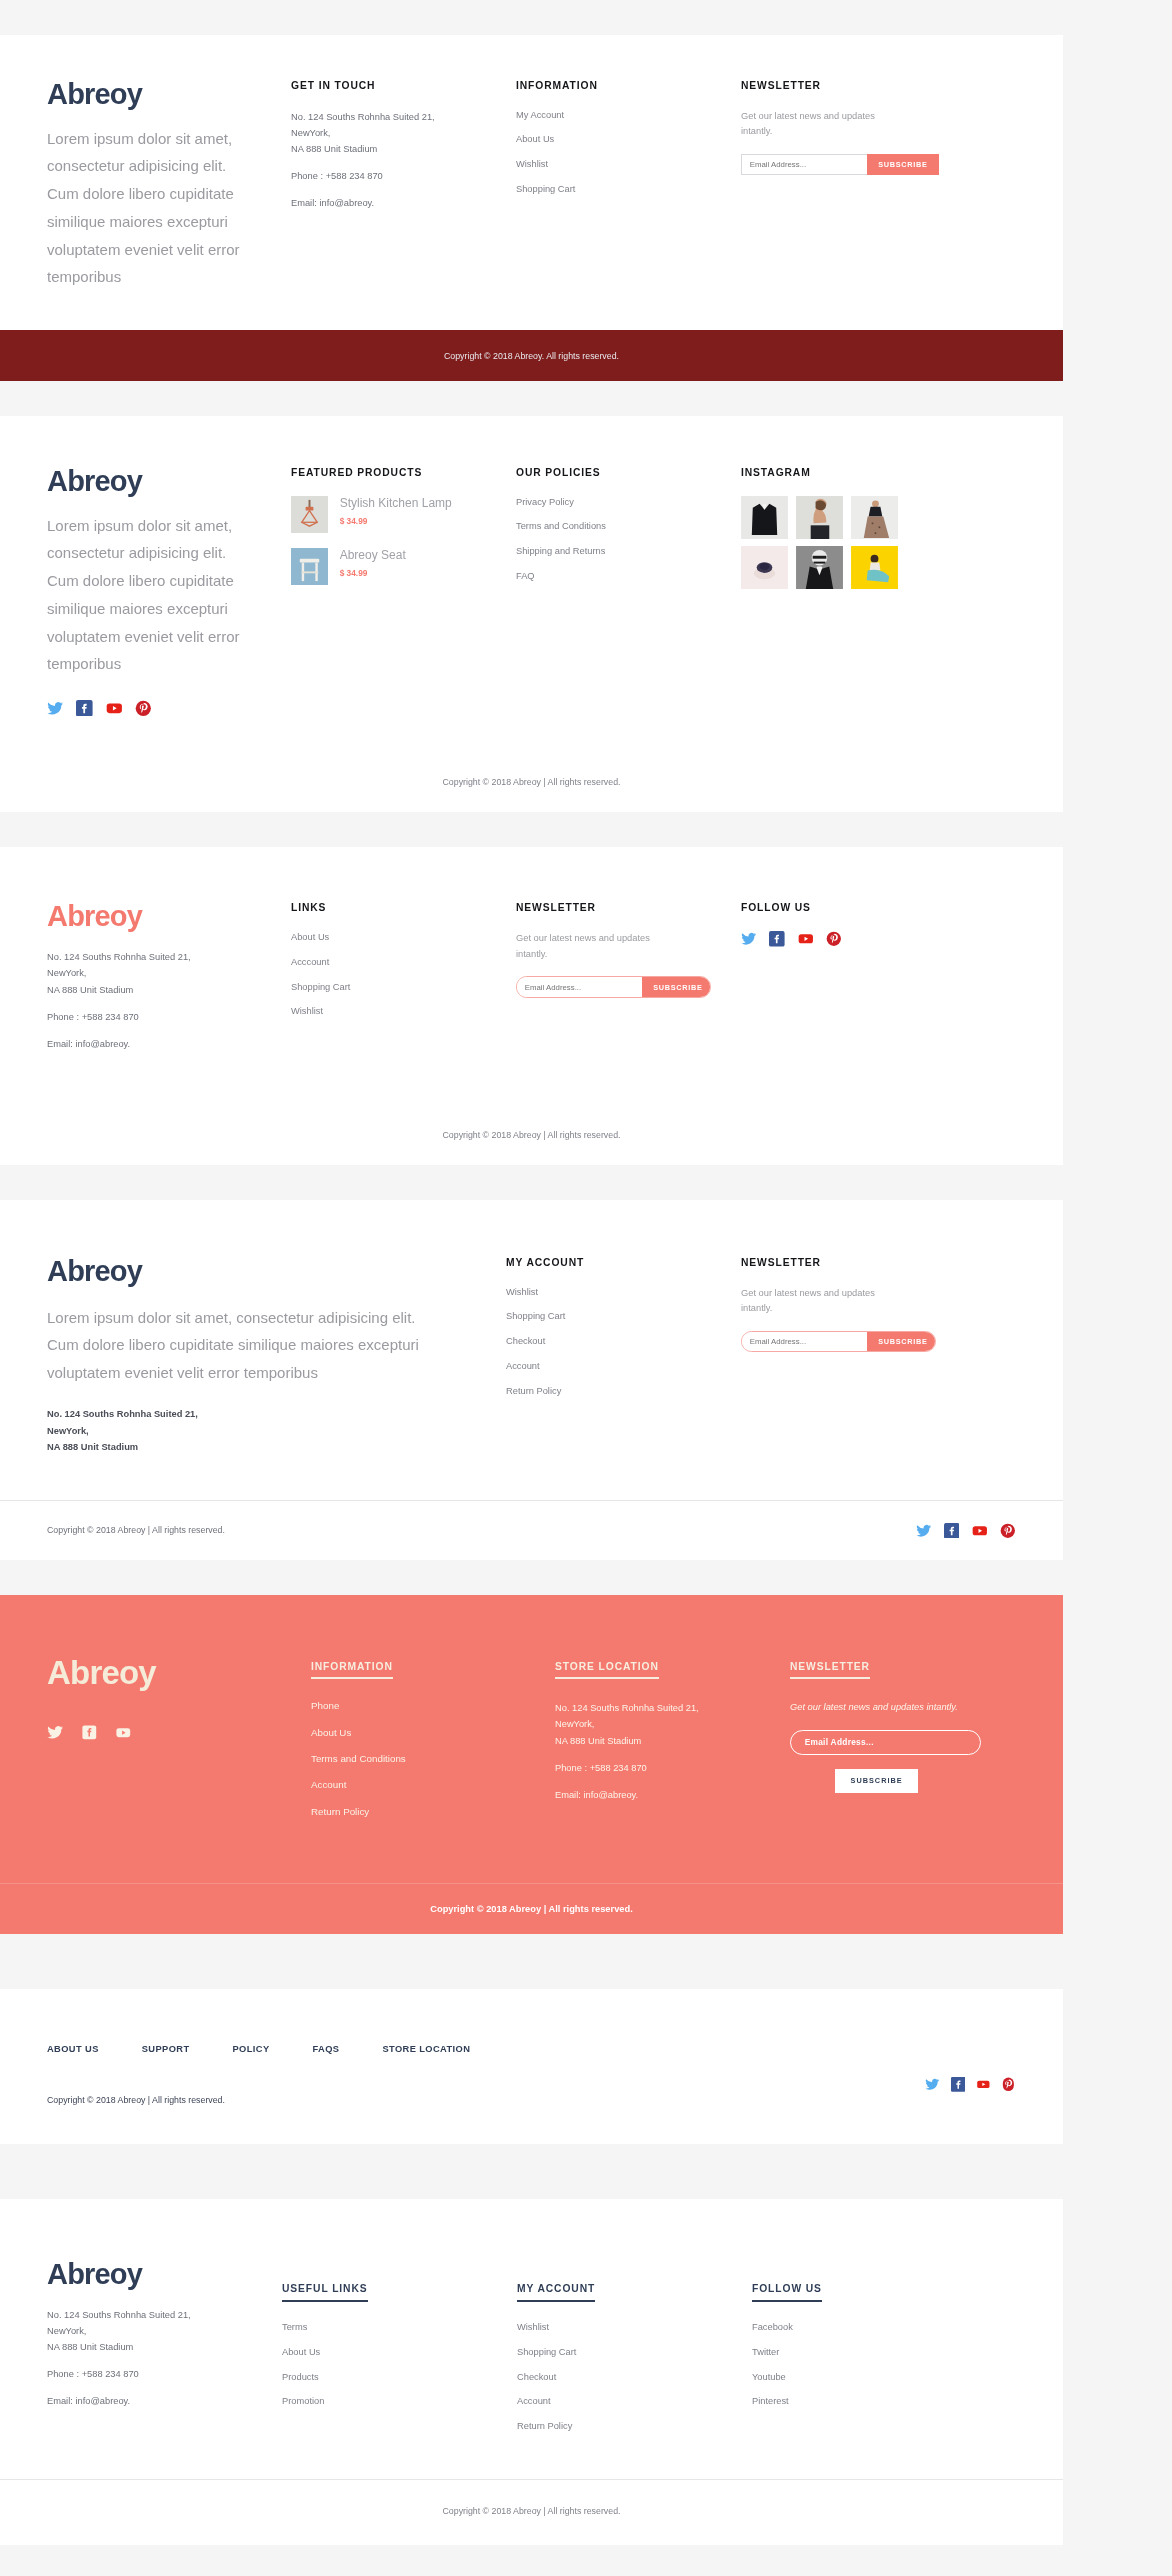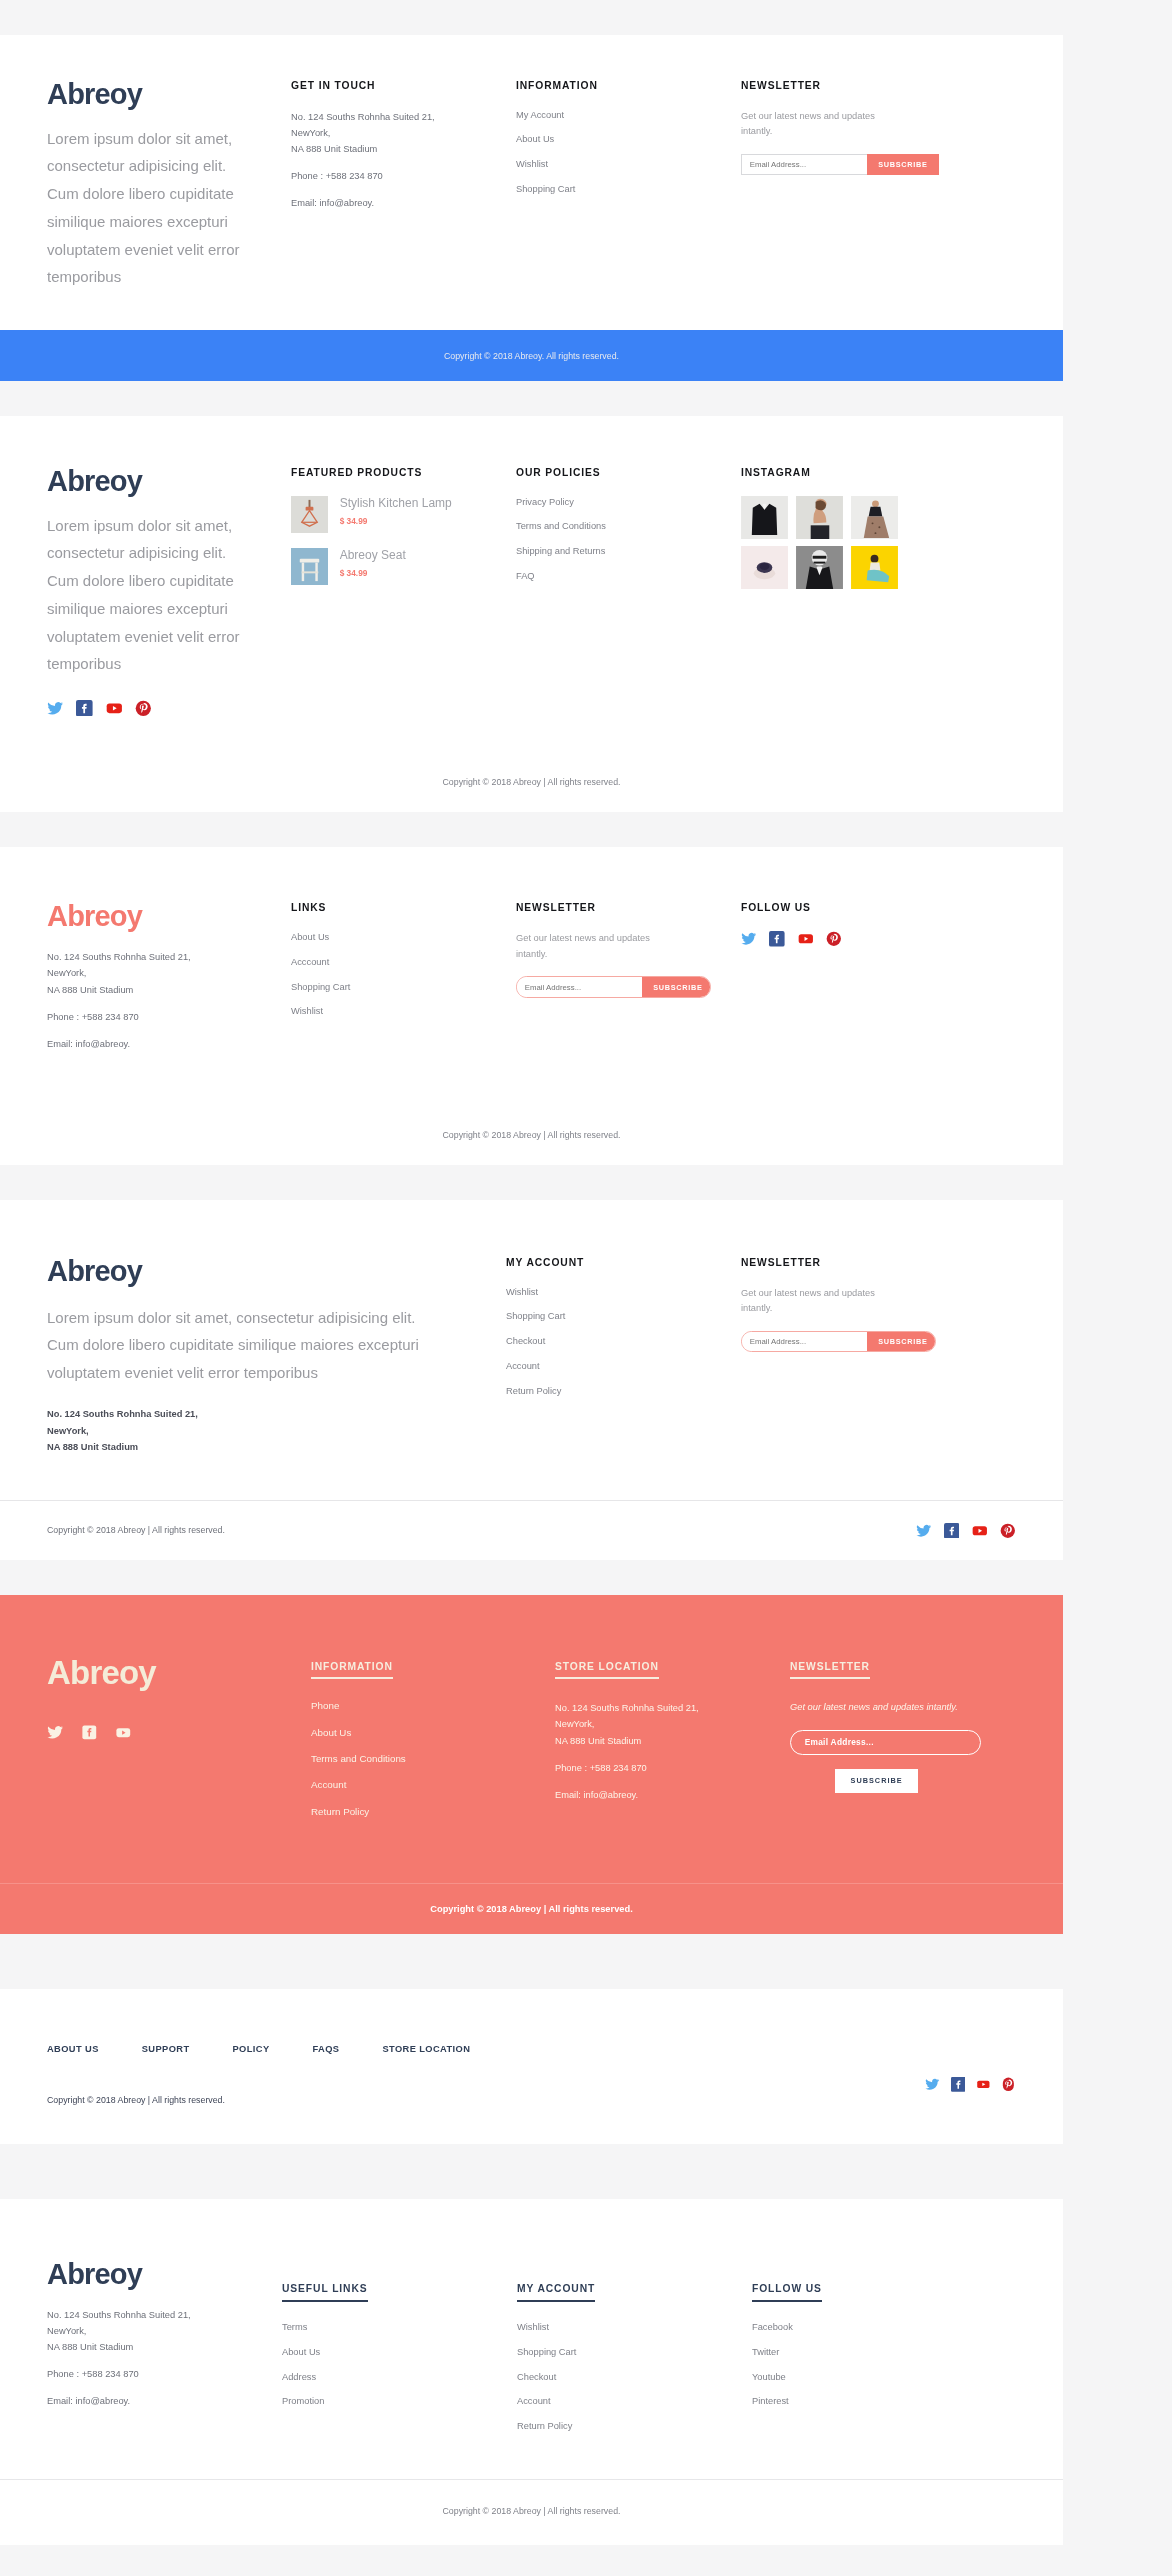--- a/index.html
+++ b/index.html
@@ -155,21 +155,21 @@
     margin-left: 45px;
     font-family: "Liberation Sans", sans-serif;
   }
 
   
   .socials { display: flex; gap: 12.7px; align-items: center; }
   .socials svg { display: block; }
 
   
   .copy-dark {
-    background: #3b82f6;
+    background: #7f1d1d;
     height: 51px;
     display: flex;
     align-items: center;
     justify-content: center;
     color: #e9eaee;
     font-size: 8.8px;
   }
   .copy-plain {
     text-align: center;
     font-size: 8.8px;
@@ -667,21 +667,21 @@
             <div class="blk">Phone : +588 234 870</div>
             <div>Email: info@abreoy.</div>
           </div>
         </div>
 
         <div class="c-col" style="width:235px;padding-top:17.6px;">
           <div class="col-title navy-underline">USEFUL LINKS</div>
           <div class="linklist">
             <a href="#">Terms</a>
             <a href="#">About Us</a>
-            <a href="#">Address</a>
+            <a href="#">Products</a>
             <a href="#">Promotion</a>
           </div>
         </div>
 
         <div class="c-col" style="width:235px;padding-top:17.6px;">
           <div class="col-title navy-underline">MY ACCOUNT</div>
           <div class="linklist">
             <a href="#">Wishlist</a>
             <a href="#">Shopping Cart</a>
             <a href="#">Checkout</a>

